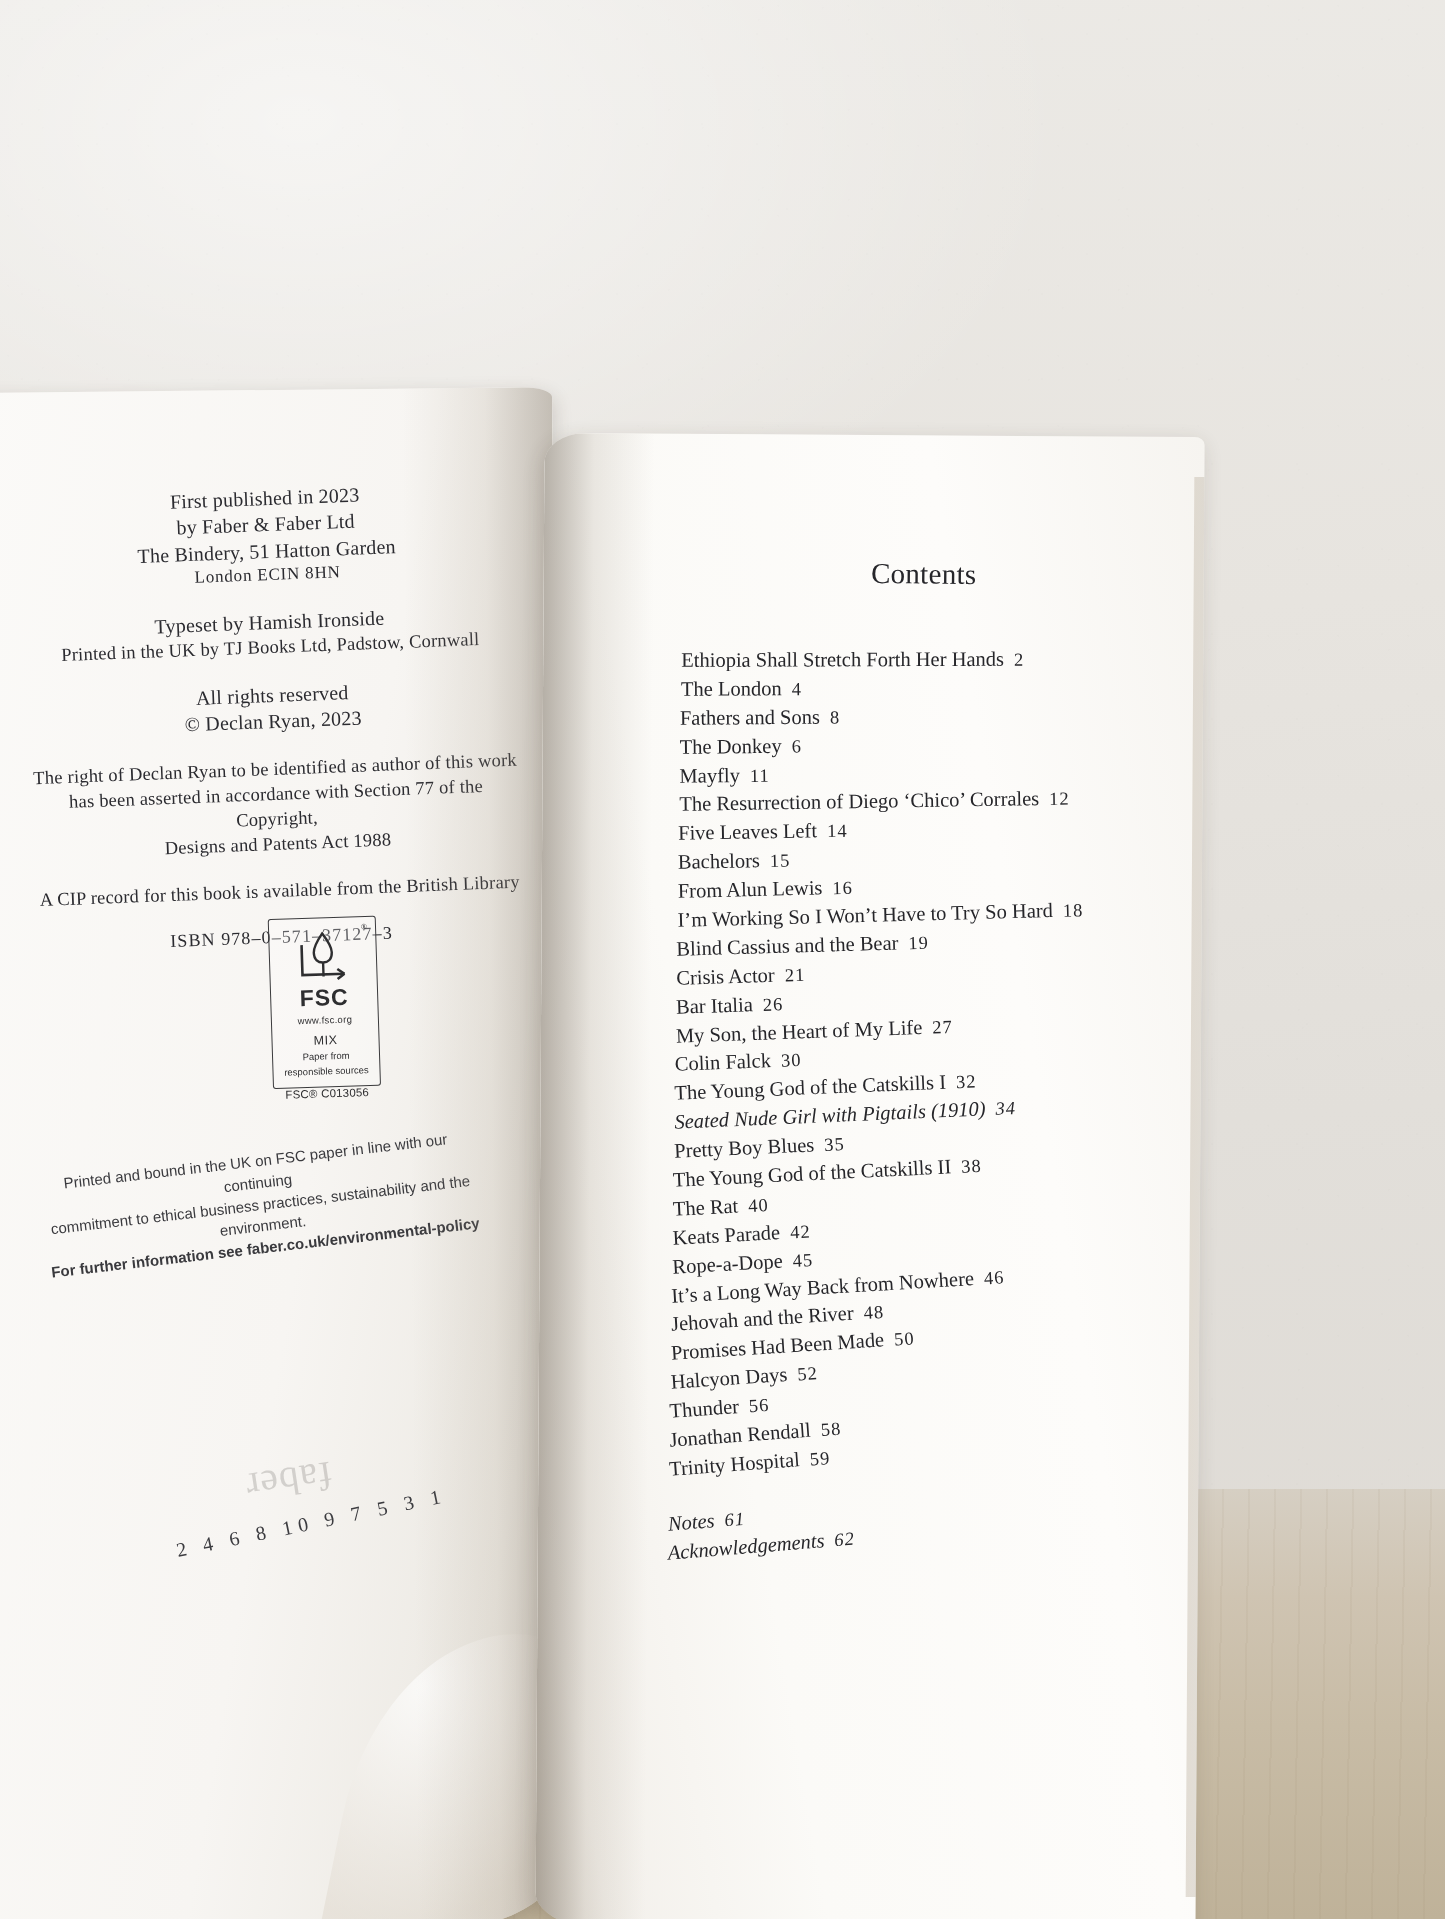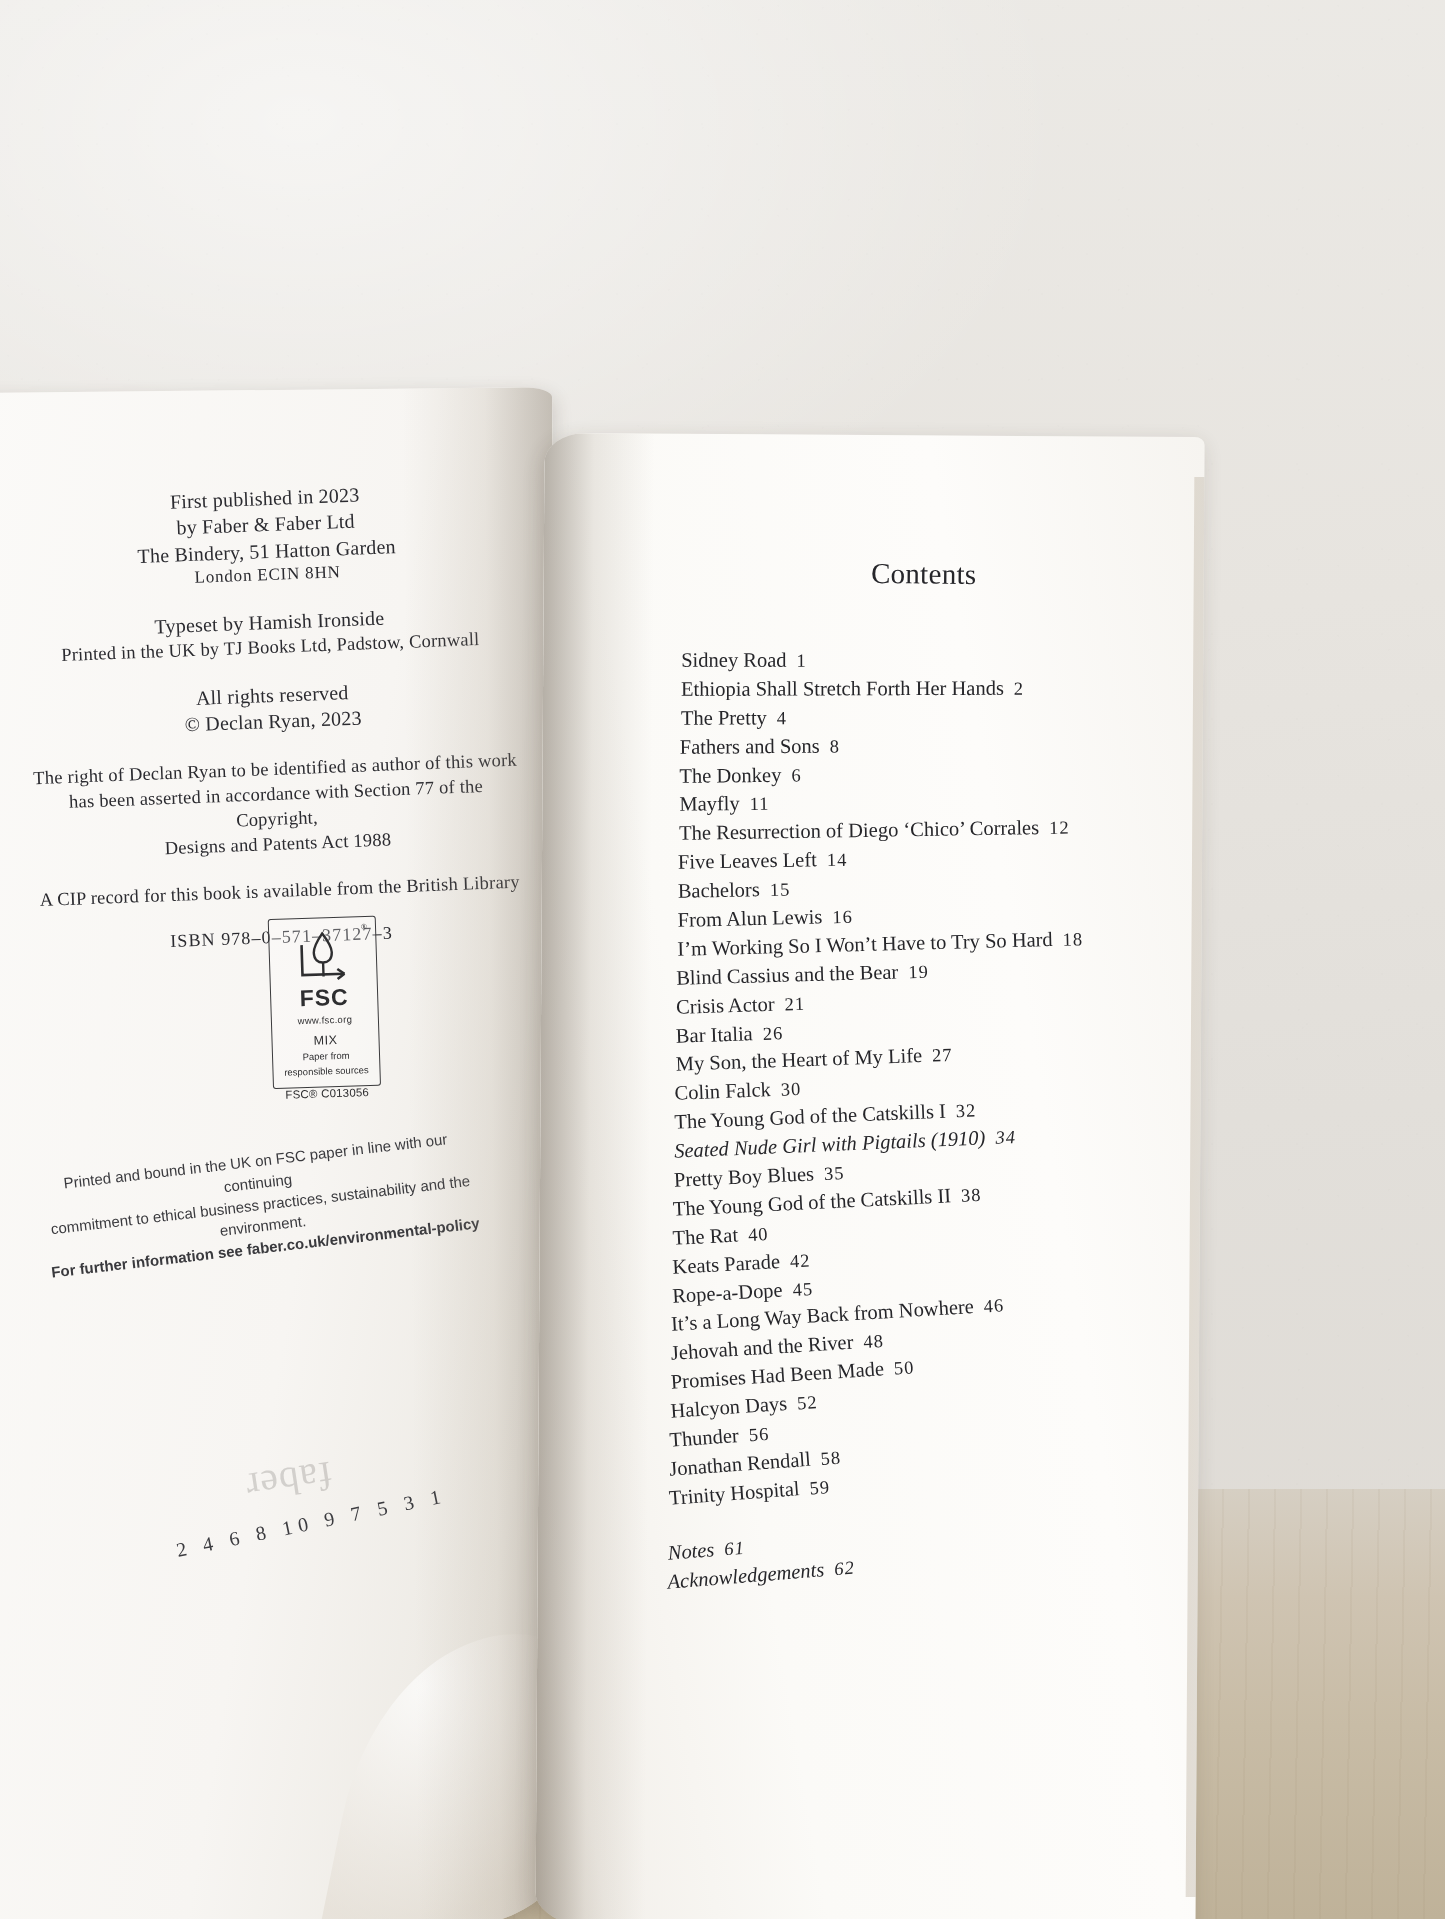--- a/index.html
+++ b/index.html
@@ -312,23 +312,22 @@
       <div class="page-left-curl"></div>
     </div>
 
     <div class="page-right">
       <div class="gutter-shadow"></div>
       <div class="fore-edge"></div>
 
       <div class="contents-title">Contents</div>
 
       <div class="toc">
-          <div class="toc-item" style="transform: rotate(-0.4deg); margin-left: -4px;"><span>Sidney Road</span><span class="pg">1</span></div>
           <div class="toc-item" style="transform: rotate(-0.54deg); margin-left: -4.3px;"><span>Ethiopia Shall Stretch Forth Her Hands</span><span class="pg">2</span></div>
-          <div class="toc-item" style="transform: rotate(-0.69deg); margin-left: -4.5px;"><span>The Pretty</span><span class="pg">4</span></div>
+          <div class="toc-item" style="transform: rotate(-0.69deg); margin-left: -4.5px;"><span>The London</span><span class="pg">4</span></div>
           <div class="toc-item" style="transform: rotate(-0.83deg); margin-left: -4.8px;"><span>Fathers and Sons</span><span class="pg">8</span></div>
           <div class="toc-item" style="transform: rotate(-0.97deg); margin-left: -5px;"><span>The Donkey</span><span class="pg">6</span></div>
           <div class="toc-item" style="transform: rotate(-1.12deg); margin-left: -5.3px;"><span>Mayfly</span><span class="pg">11</span></div>
           <div class="toc-item" style="transform: rotate(-1.26deg); margin-left: -5.5px;"><span>The Resurrection of Diego ‘Chico’ Corrales</span><span class="pg">12</span></div>
           <div class="toc-item" style="transform: rotate(-1.41deg); margin-left: -5.8px;"><span>Five Leaves Left</span><span class="pg">14</span></div>
           <div class="toc-item" style="transform: rotate(-1.55deg); margin-left: -6px;"><span>Bachelors</span><span class="pg">15</span></div>
           <div class="toc-item" style="transform: rotate(-1.69deg); margin-left: -6.3px;"><span>From Alun Lewis</span><span class="pg">16</span></div>
           <div class="toc-item" style="transform: rotate(-1.84deg); margin-left: -6.5px;"><span>I’m Working So I Won’t Have to Try So Hard</span><span class="pg">18</span></div>
           <div class="toc-item" style="transform: rotate(-1.98deg); margin-left: -6.8px;"><span>Blind Cassius and the Bear</span><span class="pg">19</span></div>
           <div class="toc-item" style="transform: rotate(-2.13deg); margin-left: -7px;"><span>Crisis Actor</span><span class="pg">21</span></div>

